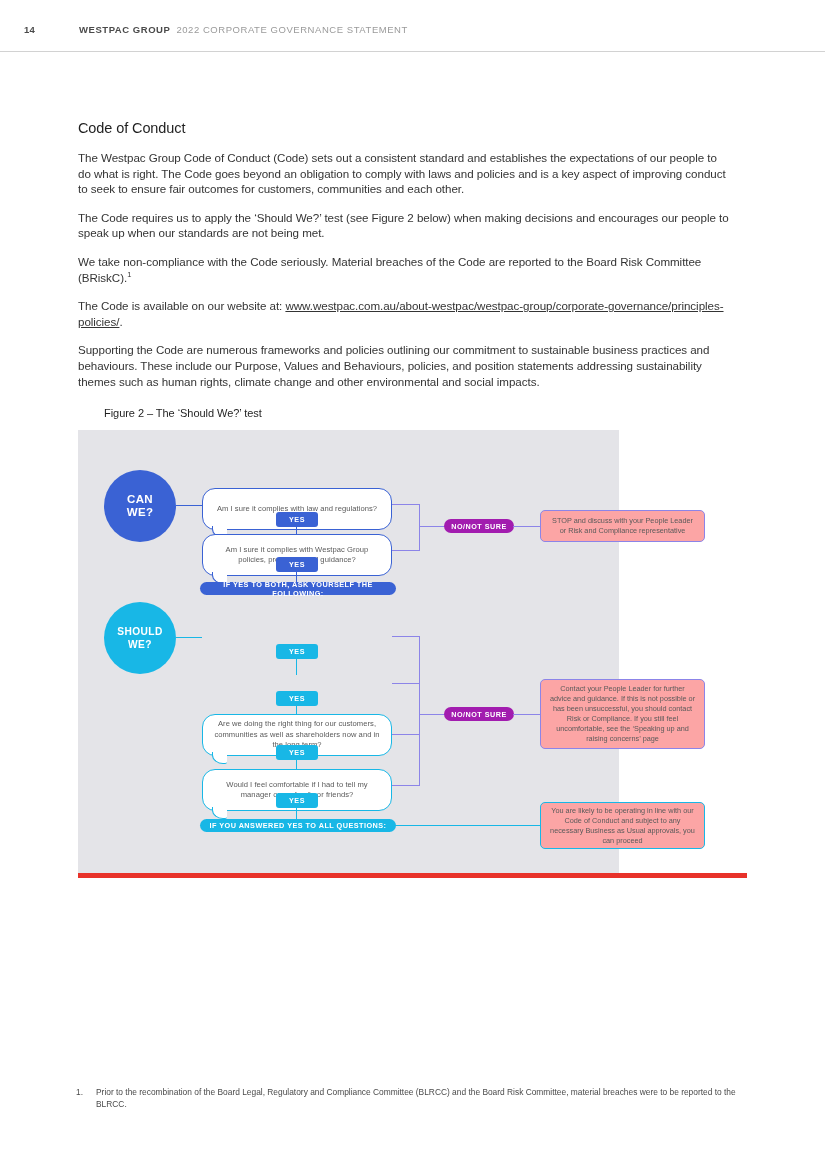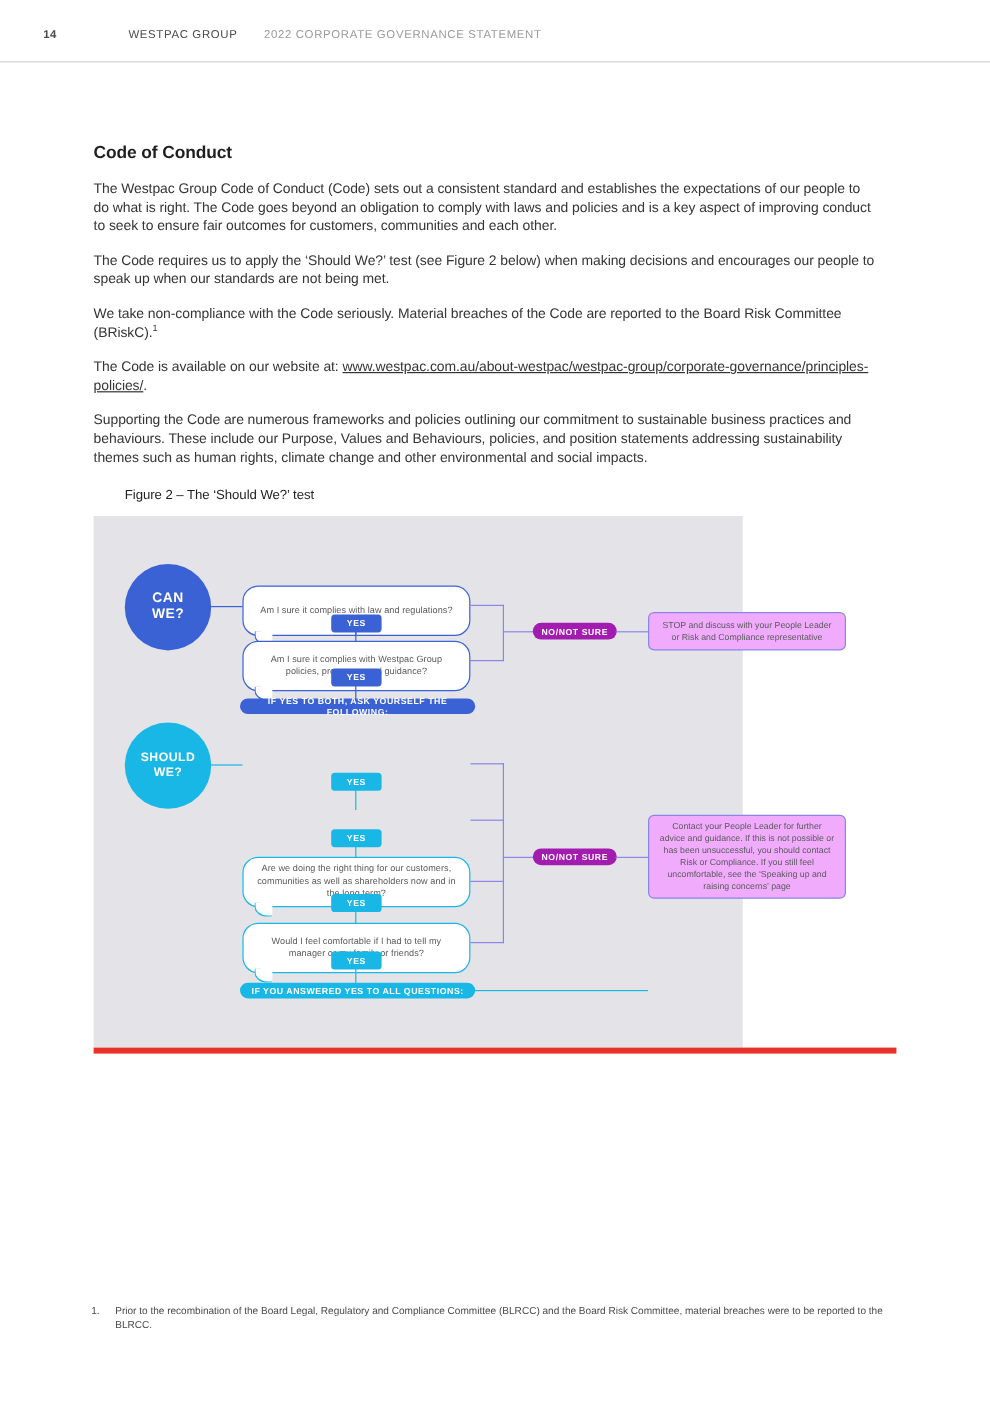--- a/index.html
+++ b/index.html
@@ -12,39 +12,39 @@
     overflow: hidden;
   }
   .page { position: relative; width: 825px; height: 1168px; background:#fff; }
 
   
   .header {
     position: absolute; left: 0; top: 0; width: 825px; height: 52px;
     border-bottom: 1px solid #d2d2d2;
   }
   .header-inner {
-    position: absolute; left: 36px; top: 24px;
-    display: flex; align-items: baseline; gap: 16px;
+    position: absolute; left: 24px; top: 24px;
+    display: flex; align-items: baseline; gap: 0;
   }
   .page-num {
     font-size: 9.5px; font-weight: bold; color: #4a4a4a;
     letter-spacing: .3px; width: 55px;
   }
   .brand {
-    font-size: 9.5px; font-weight: normal; color: #4a4a4a; letter-spacing: .55px;
+    font-size: 9.5px; font-weight: bold; color: #4a4a4a; letter-spacing: .55px;
   }
   .doc-title {
     font-size: 9.5px; font-weight: normal; color: #9a9a9a; letter-spacing: .55px;
     margin-left: 6px;
   }
 
   
   .content { position: absolute; left: 78px; top: 120px; width: 652px; }
   h1.section-title {
-    font-size: 14.5px; font-weight: bold; color: #1f1f1f;
+    font-size: 14.5px; font-weight: normal; color: #1f1f1f;
     letter-spacing: -.1px; margin-bottom: 14px;
   }
   p.para {
     font-size: 11.6px; line-height: 15.6px; color: #343434;
     margin-bottom: 13px; letter-spacing: -.05px;
   }
   p.para:last-child { margin-bottom: 0; }
   sup { font-size: 7.5px; vertical-align: super; line-height: 0; }
   a.weblink { color: #343434; text-decoration: underline; }
 
@@ -107,21 +107,21 @@
 
   
   .nope {
     position: absolute; background: #a21caf; color: #fff; font-weight: bold;
     font-size: 7.2px; letter-spacing: .5px; border-radius: 9px;
     display: flex; align-items: center; justify-content: center; text-align: center;
   }
 
   
   .outcome {
-    position: absolute; background: #f0abfc; border: 1.3px solid #8c84e8;
+    position: absolute; background: #fca5a5; border: 1.3px solid #8c84e8;
     border-radius: 5px; display: flex; align-items: center; justify-content: center;
     text-align: center; font-size: 7.3px; line-height: 10px; color: #5a5a5a;
     padding: 6px 8px;
   }
   .outcome.cy { border-color: #18b7e6; }
 
   
   .ln { position: absolute; background: #3a62d4; }
   .ln.cy { background: #18b7e6; }
   .ln.pu { background: #8c84e8; }
@@ -226,20 +226,21 @@
       <div class="ln pu" style="left:341px; top:206px; width:1.2px; height:150px;"></div>
       <div class="ln pu" style="left:341px; top:284px; width:26px; height:1.2px;"></div>
 
       <div class="nope" style="left:366px; top:277px; width:70px; height:14px;">NO/NOT SURE</div>
 
       <div class="ln pu" style="left:435px; top:284px; width:28px; height:1.2px;"></div>
 
       <div class="outcome" style="left:462px; top:249px; width:165px; height:70px;">Contact your People Leader for further advice and guidance. If this is not possible or has been unsuccessful, you should contact Risk or Compliance. If you still feel uncomfortable, see the ‘Speaking up and raising concerns’ page</div>
 
       <div class="ln cy" style="left:317px; top:395px; width:145px; height:1.2px;"></div>
+      <div class="outcome cy" style="left:462px; top:372px; width:165px; height:47px;">You are likely to be operating in line with our Code of Conduct and subject to any necessary Business as Usual approvals, you can proceed</div>
 
     </div>
   </div>
 
   <div class="fig-rule"></div>
 
   <div class="footnote">
     <span class="num">1.</span>
     <span>Prior to the recombination of the Board Legal, Regulatory and Compliance Committee (BLRCC) and the Board Risk Committee, material breaches were to be reported to the BLRCC.</span>
   </div>

